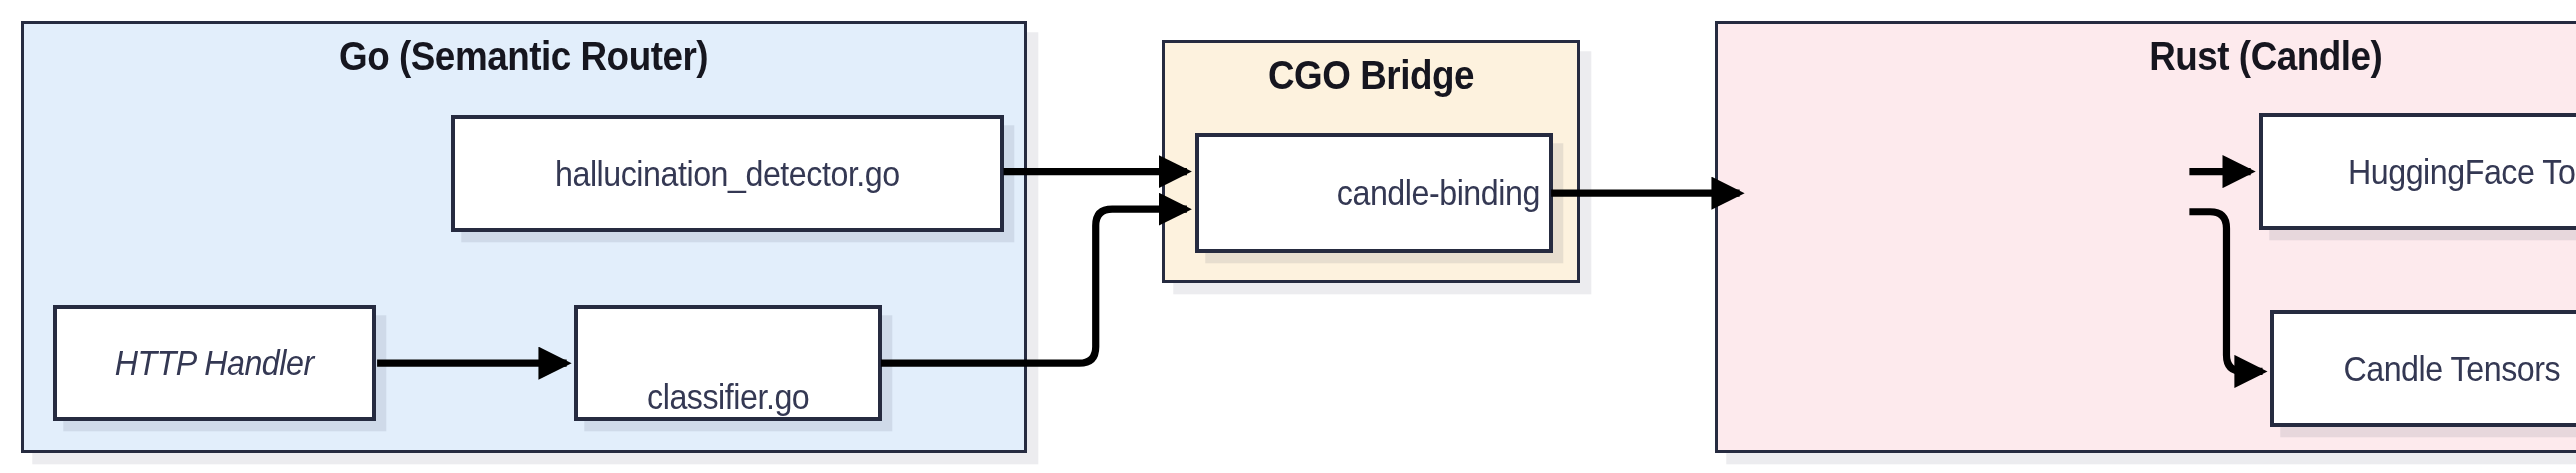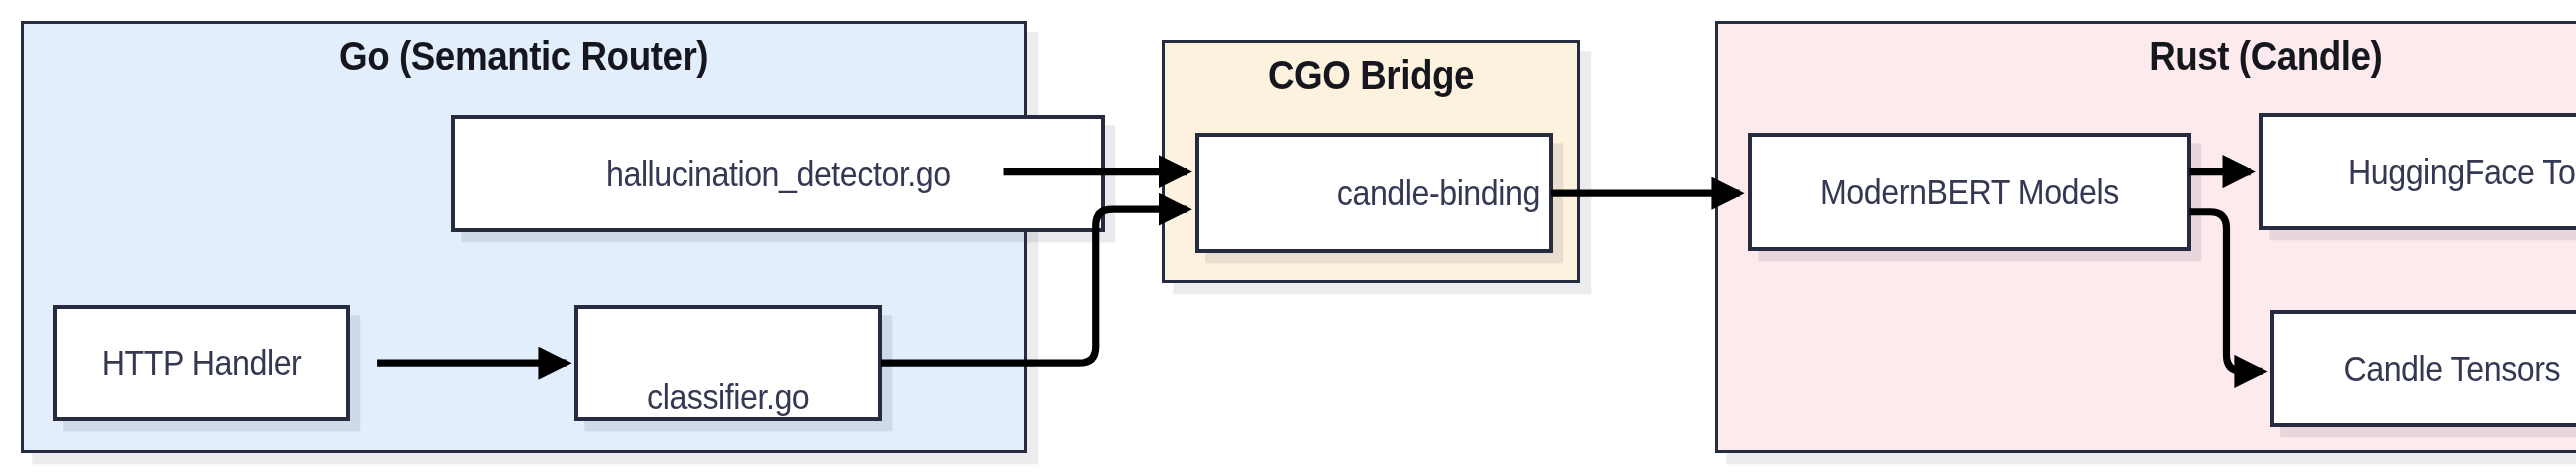--- a/index.html
+++ b/index.html
@@ -88,39 +88,36 @@
       <span class="txt">CGO Bridge</span>
     </div>
   </div>
 
   <div class="cluster" style="left:1715px; top:20.6px; width:1101px; height:432px; background:#fdeaed;">
     <div class="cluster-title">
       <span class="txt">Rust (Candle)</span>
     </div>
   </div>
 
-  <div class="node" style="left:451px; top:115px; width:654px; height:117px;">
+  <div class="node" style="left:451px; top:115px; width:553px; height:117px;">
     <span class="txt">hallucination_detector.go</span>
   </div>
 
-  <div class="node" style="left:53px; top:305px; width:297px; height:116px;">
+  <div class="node" style="left:53px; top:305px; width:323px; height:116px;font-style:italic;">
     <span class="txt">HTTP Handler</span>
   </div>
 
   <div class="node" style="left:574px; top:305px; width:308px; height:116px;align-items:flex-end;">
     <span class="txt">classifier.go</span>
   </div>
 
   <div class="node" style="left:1195px; top:133px; width:358px; height:120px;justify-content:flex-end;">
     <span class="txt">candle-binding</span>
   </div>
 
-  <div class="node" style="left:1748px; top:133px; width:443px; height:118px;">
-    <span class="txt">ModernBERT Models</span>
-  </div>
 
   <div class="node" style="left:2259px; top:113px; width:522px; height:117px;">
     <span class="txt">HuggingFace Tokenizers</span>
   </div>
 
   <div class="node" style="left:2270px; top:310px; width:363px; height:117px;">
     <span class="txt">Candle Tensors</span>
   </div>
 
   <svg id="edge-layer" viewBox="0 0 5478 920" xmlns="http://www.w3.org/2000/svg">

